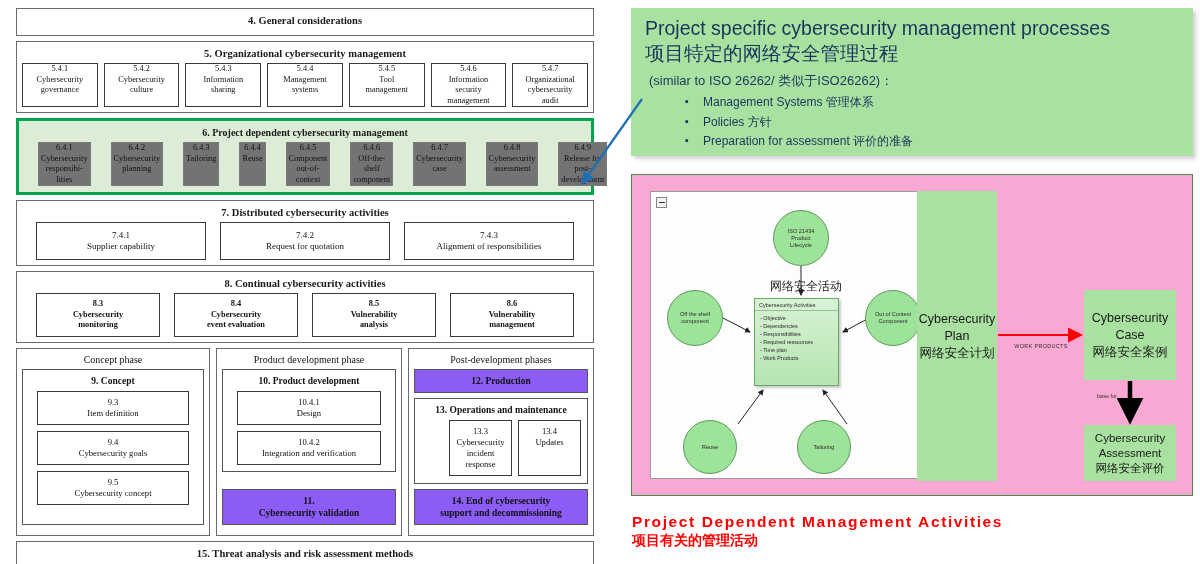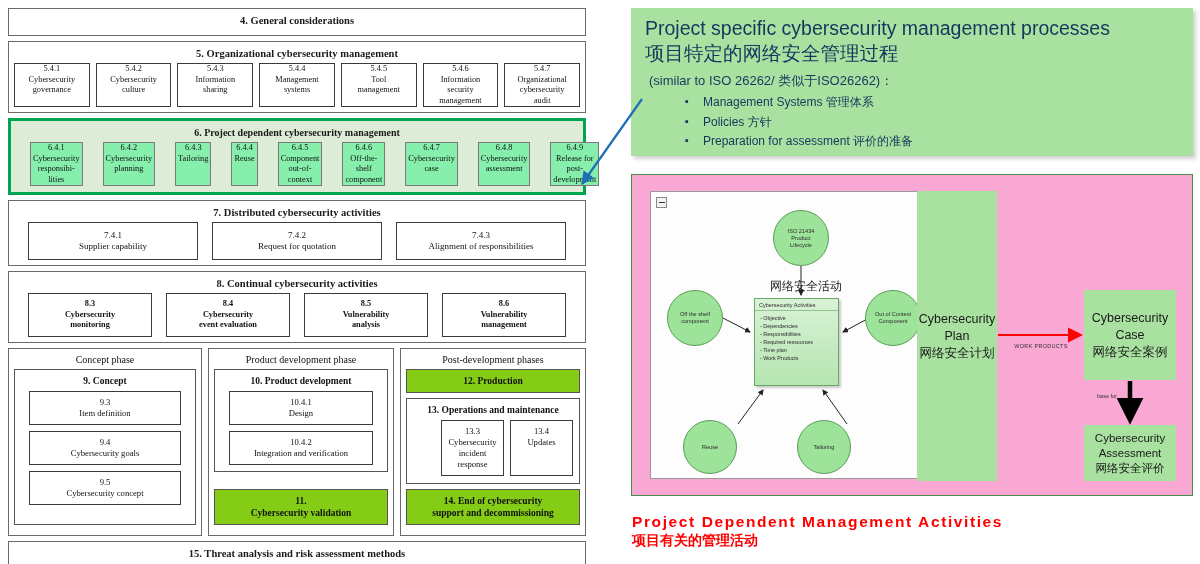--- a/index.html
+++ b/index.html
@@ -7,21 +7,21 @@
   body {
     width:1200px; height:564px;
     background:#ffffff;
     font-family:"Liberation Serif", serif;
     position:relative;
     overflow:hidden;
   }
 
   
   #left-panel {
-    position:absolute; left:8px; top:8px; width:578px; height:548px;
+    position:absolute; left:16px; top:8px; width:578px; height:548px;
   }
   .sec-box {
     border:1.5px solid #6b6b6b;
     background:#fff;
     margin-bottom:5px;
     padding:3px 5px 5px 5px;
   }
   .sec-title {
     text-align:center;
     font-weight:bold;
@@ -47,21 +47,21 @@
   .cell .lbl { display:block; }
 
   
   #sec6 {
     border:3px solid #00a550;
     background:#dcecd6;
     padding:3px 5px 6px 5px;
     margin-bottom:5px;
   }
   #sec6 .sec-title { font-size:10px; }
-  #sec6 .cell { background:#86efac; border-color:#7a7a7a;margin-left:14px; }
+  #sec6 .cell { background:#737373; border-color:#7a7a7a;margin-left:14px; }
 
   
   #sec7 .cell { font-size:9px; line-height:11px; padding:7px 2px; }
   
   #sec8 .row { gap:14px; padding:0 14px;font-weight:bold; }
   #sec8 .cell { padding:5px 2px; }
 
   
   #phases { display:flex; gap:6px; margin-bottom:5px; }
   .phase-col {
@@ -81,21 +81,21 @@
     text-align:center; font-weight:bold; font-size:9.5px; color:#111;
     padding:2px 0 4px 0; line-height:12px;
   }
   .sub-cell {
     border:1.3px solid #3a3a3a; background:#fff;
     text-align:center; font-size:8.6px; line-height:11px; color:#111;
     padding:5px 2px; margin:0 10px 6px 10px;
   }
   .sub-cell:last-child { margin-bottom:2px; }
   .flat-box {
-    border:1.3px solid #555; background:#84cc16;
+    border:1.3px solid #555; background:#8b5cf6;
     text-align:center; font-weight:bold; font-size:9.5px; line-height:12px;
     color:#111; padding:5px 3px; margin-bottom:5px;
   }
   .pair-row { display:flex; gap:6px; margin:0 2px 3px 2px;padding-left:28px; }
   .pair-row .sub-cell { margin:0; flex:1; }
 
   
   #callout {
     position:absolute; left:631px; top:8px; width:562px; height:148px;
     background:#a9e2a0;

